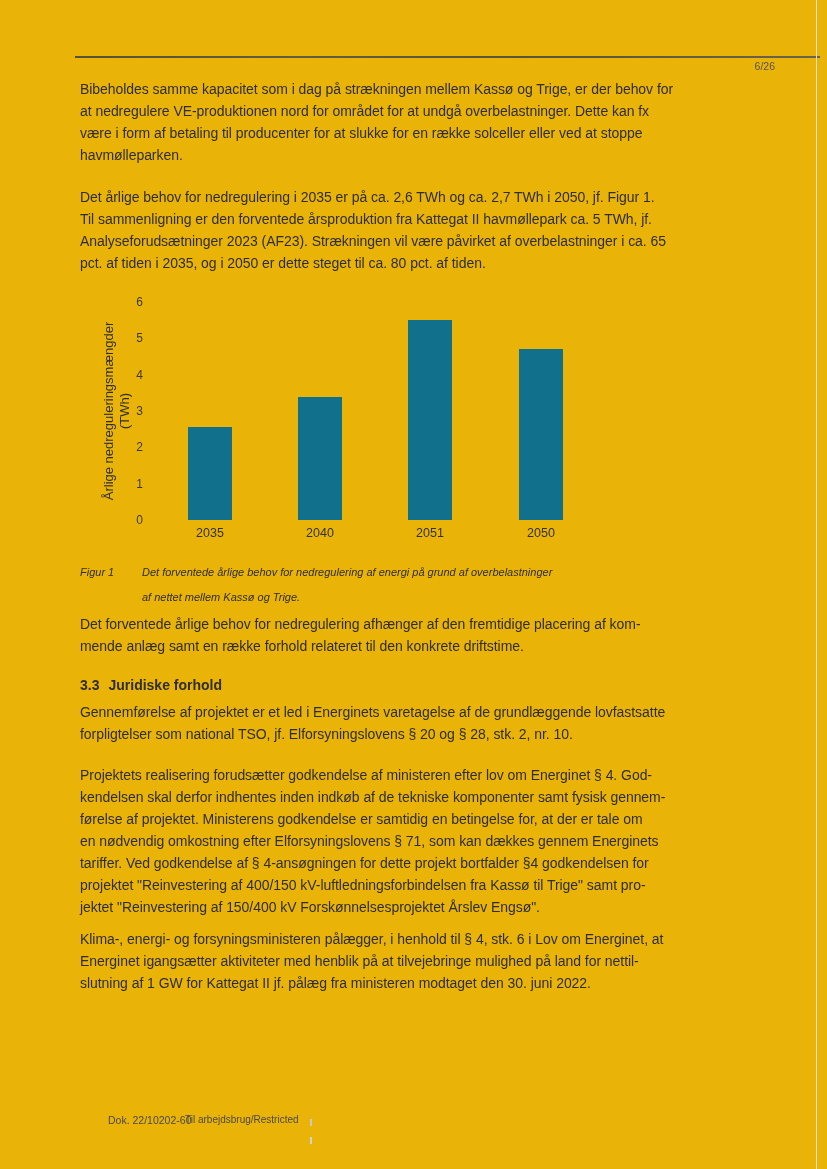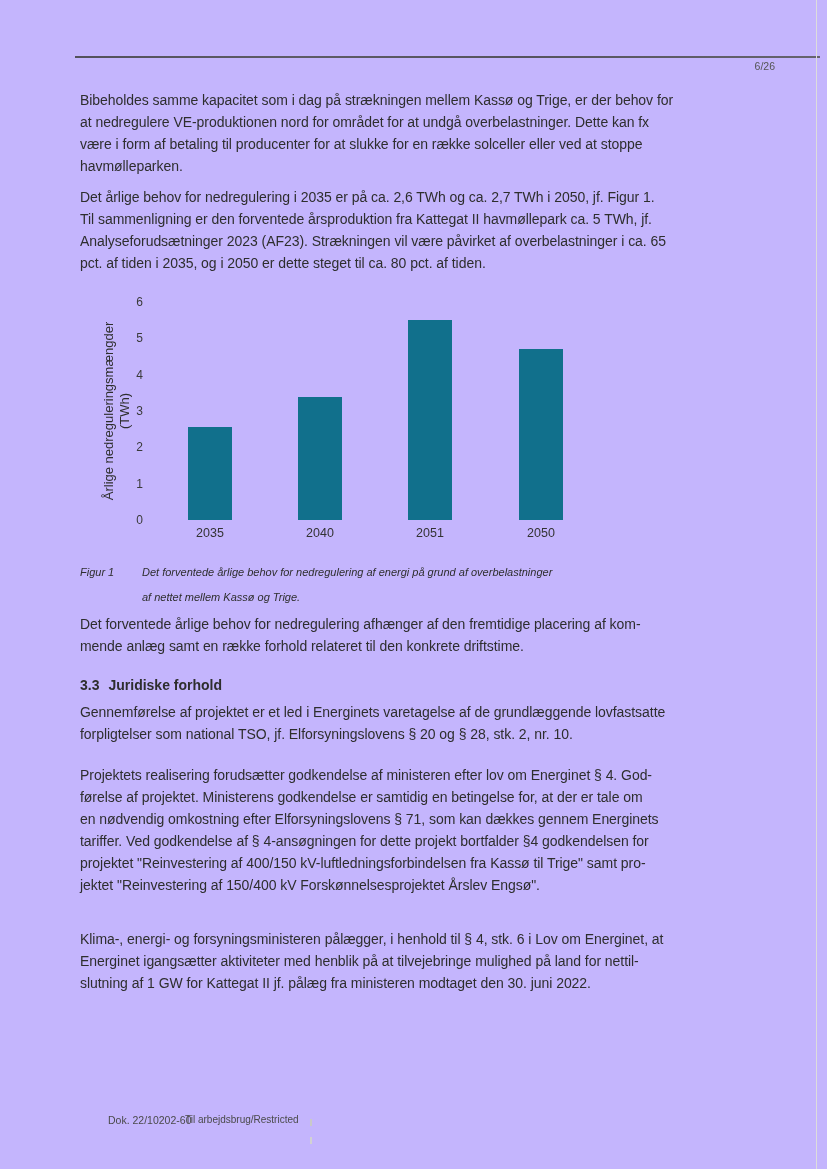--- a/index.html
+++ b/index.html
@@ -1,26 +1,26 @@
 <!DOCTYPE html>
 <html><head>
 <meta charset="utf-8">
 <style>
   html,body{margin:0;padding:0;background:#ffffff;}
   .page{
-    position:relative;width:827px;height:1169px;background:#c4b5fd;
+    position:relative;width:827px;height:1169px;background:#eab308;
     font-family:"Liberation Sans",sans-serif;color:#2e2e2e;overflow:hidden;
   }
   .top-rule{position:absolute;left:75px;top:56px;width:745px;height:2px;
     background:linear-gradient(90deg,#3f3f3f 0%,#4c4c4c 30%,#424242 60%,#555 100%);opacity:.85;}
   .page-number{position:absolute;left:700px;top:60px;width:75px;text-align:right;
     font-size:10.5px;color:#555;}
   .para{position:absolute;left:80px;font-size:14px;line-height:22px;letter-spacing:-0.05px;}
   .line{white-space:nowrap;}
-  .p1{top:89px;} .p2{top:186px;} .p3{top:613px;} .p4{top:701px;} .p5{top:764px;} .p6{top:928px;}
+  .p1{top:78px;} .p2{top:186px;} .p3{top:613px;} .p4{top:701px;} .p5{top:764px;} .p6{top:928px;}
 
   
   .chart{position:absolute;left:95px;top:293px;width:600px;height:260px;}
   .y-axis-title{position:absolute;left:-92px;top:101px;width:230px;height:34px;
     transform:rotate(-90deg);text-align:center;font-size:13px;line-height:16px;color:#2e2e2e;}
   .ytick{position:absolute;left:18px;width:30px;text-align:right;
     font-size:12px;line-height:16px;color:#3a3a3a;}
   .bar-col{position:absolute;bottom:33px;}
   .bar{width:44px;background:#11708c;}
   .b0{left:93px;} .b1{left:203px;} .b2{left:313px;} .b3{left:424px;}
@@ -113,20 +113,21 @@
     <span class="num">3.3</span><span>Juridiske forhold</span>
   </div>
 
   <div class="para p4">
     <div class="line">Gennemførelse af projektet er et led i Energinets varetagelse af de grundlæggende lovfastsatte</div>
     <div class="line">forpligtelser som national TSO, jf. Elforsyningslovens § 20 og § 28, stk. 2, nr. 10.</div>
   </div>
 
   <div class="para p5">
     <div class="line">Projektets realisering forudsætter godkendelse af ministeren efter lov om Energinet § 4. God-</div>
+    <div class="line">kendelsen skal derfor indhentes inden indkøb af de tekniske komponenter samt fysisk gennem-</div>
     <div class="line">førelse af projektet. Ministerens godkendelse er samtidig en betingelse for, at der er tale om</div>
     <div class="line">en nødvendig omkostning efter Elforsyningslovens § 71, som kan dækkes gennem Energinets</div>
     <div class="line">tariffer. Ved godkendelse af § 4-ansøgningen for dette projekt bortfalder §4 godkendelsen for</div>
     <div class="line">projektet "Reinvestering af 400/150 kV-luftledningsforbindelsen fra Kassø til Trige" samt pro-</div>
     <div class="line">jektet "Reinvestering af 150/400 kV Forskønnelsesprojektet Årslev Engsø".</div>
   </div>
 
   <div class="para p6">
     <div class="line">Klima-, energi- og forsyningsministeren pålægger, i henhold til § 4, stk. 6 i Lov om Energinet, at</div>
     <div class="line">Energinet igangsætter aktiviteter med henblik på at tilvejebringe mulighed på land for nettil-</div>

